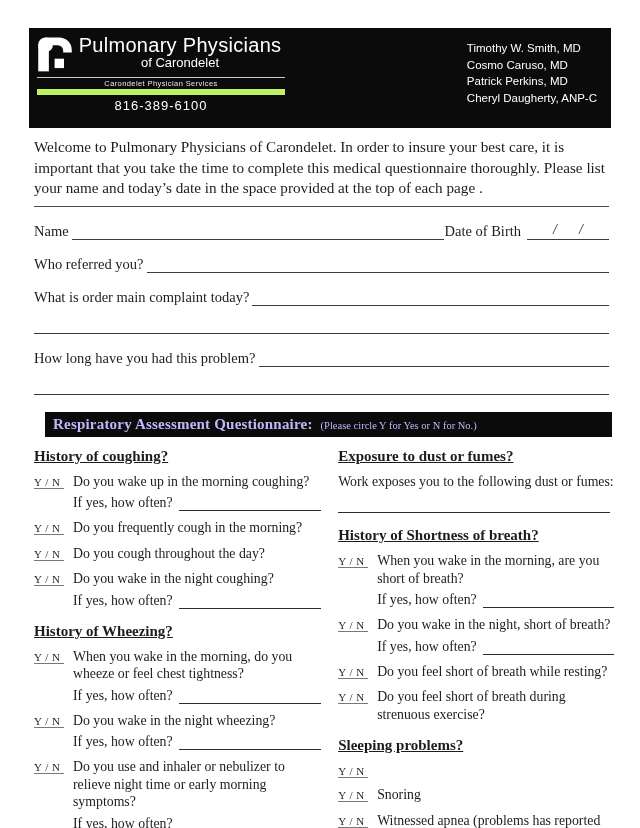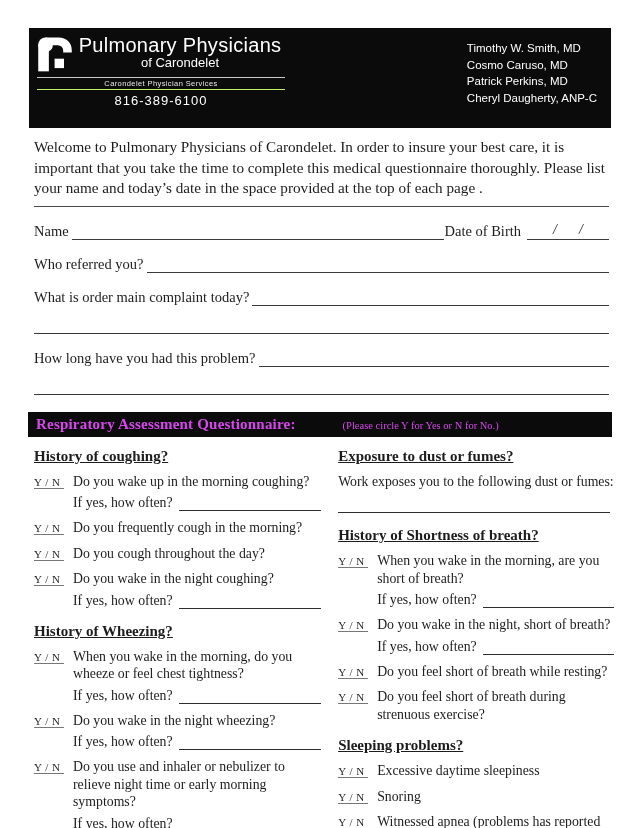--- a/index.html
+++ b/index.html
@@ -24,21 +24,21 @@
   .logo{width:36px;height:38px;flex:0 0 auto;margin:1px 2px 0 0;}
   .brand-text{flex:1;text-align:center;}
   .practice-name{
     font-family:"Liberation Sans", sans-serif;font-size:20px;line-height:21px;
     letter-spacing:.3px;white-space:nowrap;color:#fff;
   }
   .practice-sub{
     font-family:"Liberation Sans", sans-serif;font-size:13px;line-height:14px;color:#fff;
   }
   .services-band{
-    margin-top:3px;border-top:1px solid #c9c9c9;border-bottom:1px solid #bef264;
+    margin-top:3px;border-top:1px solid #c9c9c9;border-bottom:6px solid #bef264;
     text-align:center;font-family:"Liberation Sans", sans-serif;
     font-size:7.5px;line-height:11px;letter-spacing:.4px;color:#e9e9e9;
   }
   .phone{
     margin-top:3px;text-align:center;font-family:"Liberation Sans", sans-serif;
     font-size:13px;letter-spacing:1px;color:#fff;
   }
   .physicians{
     padding:5px 4px 0 0;font-family:"Liberation Sans", sans-serif;
     font-size:11.5px;line-height:16.5px;color:#fff;text-align:left;
@@ -57,22 +57,22 @@
   .fill-line{flex:1;height:12px;border-bottom:1px solid var(--line);margin-left:3px;}
   .dob-label{white-space:nowrap;}
   .dob-line{
     position:relative;width:82px;height:14px;border-bottom:1px solid var(--line);margin-left:6px;
   }
   .dob-slash{position:absolute;bottom:1px;font-size:14px;font-style:italic;}
   .dob-slash.s1{left:26px;}
   .dob-slash.s2{left:52px;}
   
   .section-bar{
-    margin:17px 28px 0 28px;height:25px;background:var(--bar-bg);color:#d946ef;
-    display:flex;align-items:center;padding:0 8px;gap:39px;
+    margin:17px 28px 0 45px;height:25px;background:var(--bar-bg);color:#c4b5fd;
+    display:flex;align-items:center;padding:0 8px;
   }
   .section-bar-title{font-weight:bold;font-size:15px;letter-spacing:.2px;}
   .section-bar-note{font-size:10.5px;margin-left:8px;padding-top:2px;}
   
   .columns{display:flex;margin:6px 26px 0 34px;gap:17px;}
   .col{min-width:0;}
   .col-left{flex:51 0 0;}
   .col-right{flex:49 0 0;}
   .sec-title{
     font-size:15px;font-weight:bold;text-decoration:underline;
@@ -277,21 +277,20 @@
             <span class="yn">Y / N</span>
             <span class="q-text">Do you feel short of breath during strenuous exercise?</span>
           </div>
         </div>
       </div>
       <div class="section">
         <div class="sec-title">Sleeping problems?</div>
         <div class="q-item">
           <div class="q-row">
             <span class="yn">Y / N</span>
-            <span class="q-text">Excessive daytime sleepiness</span>
           </div>
         </div>
         <div class="q-item">
           <div class="q-row">
             <span class="yn">Y / N</span>
             <span class="q-text">Snoring</span>
           </div>
         </div>
         <div class="q-item">
           <div class="q-row">

